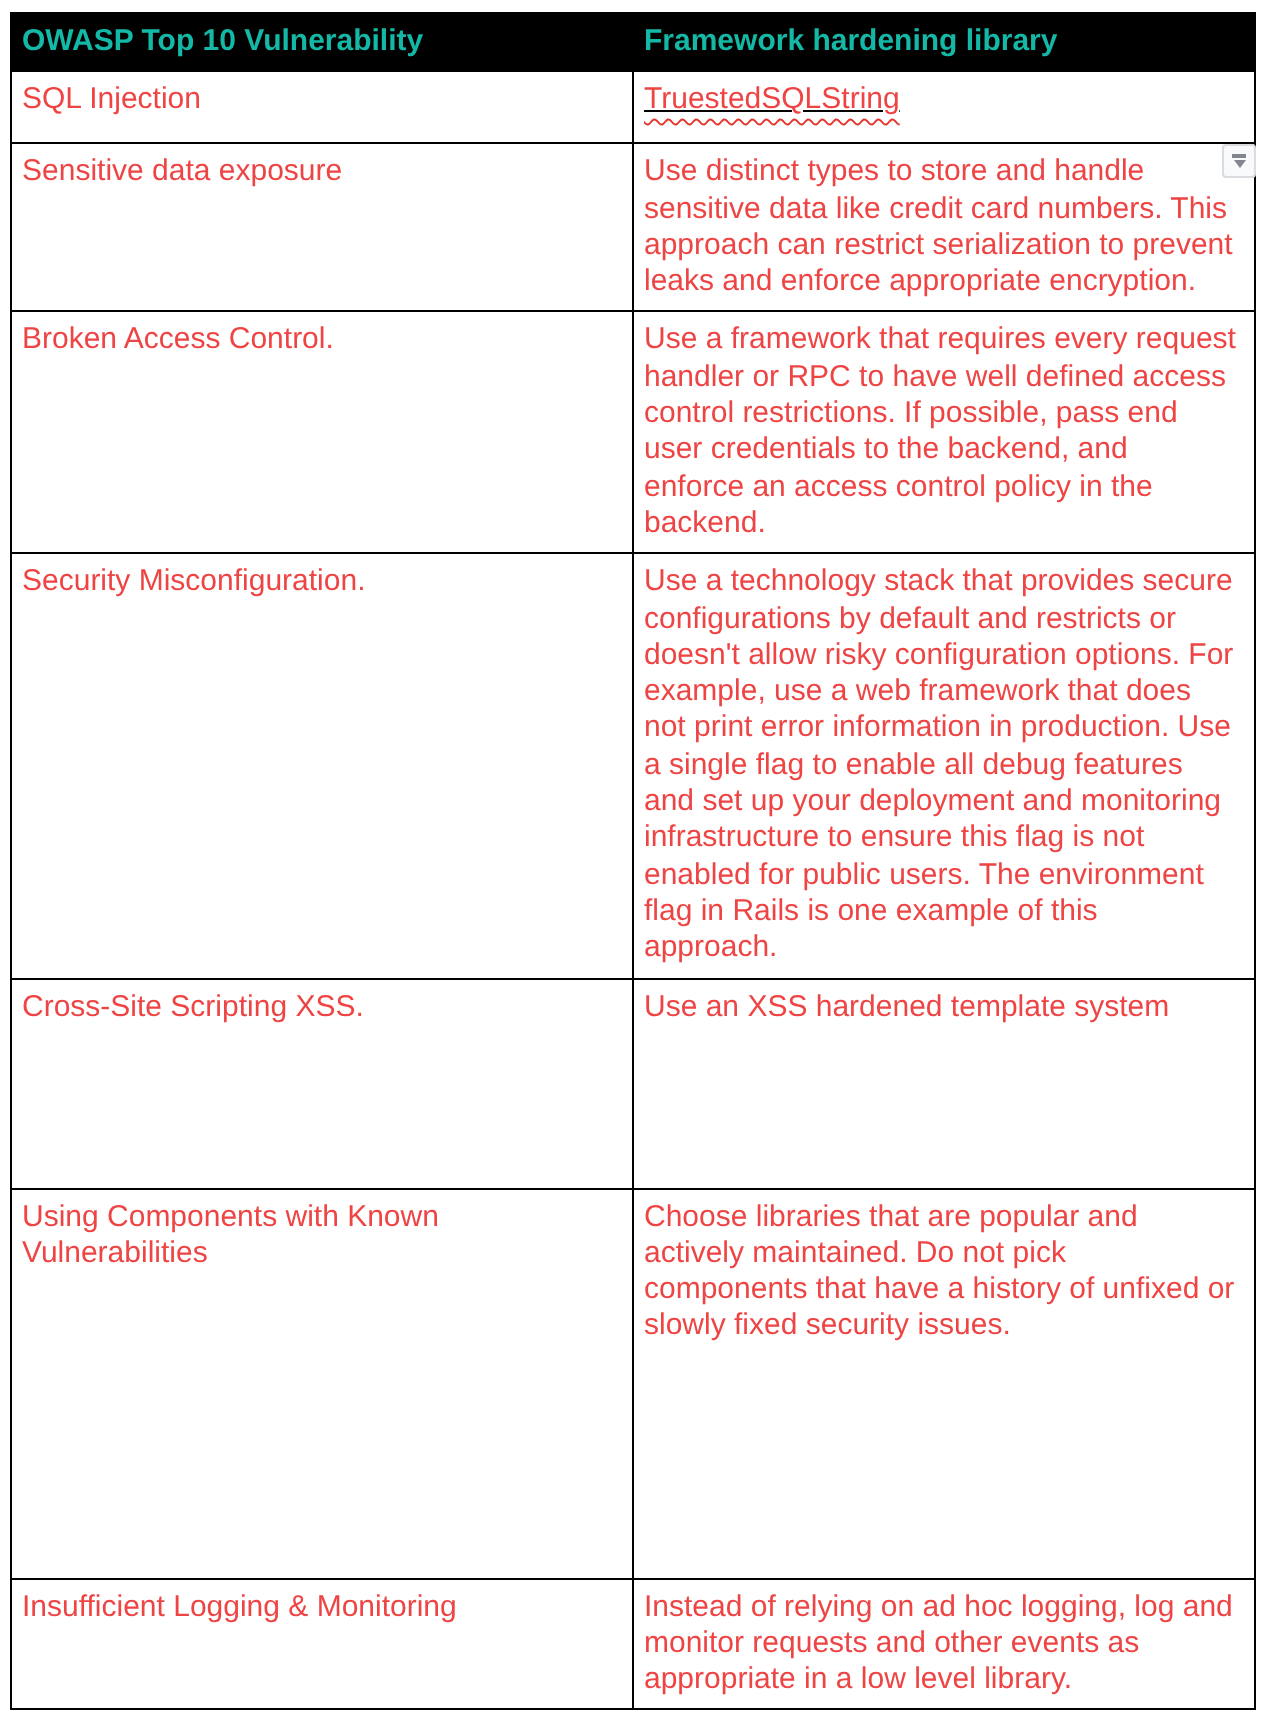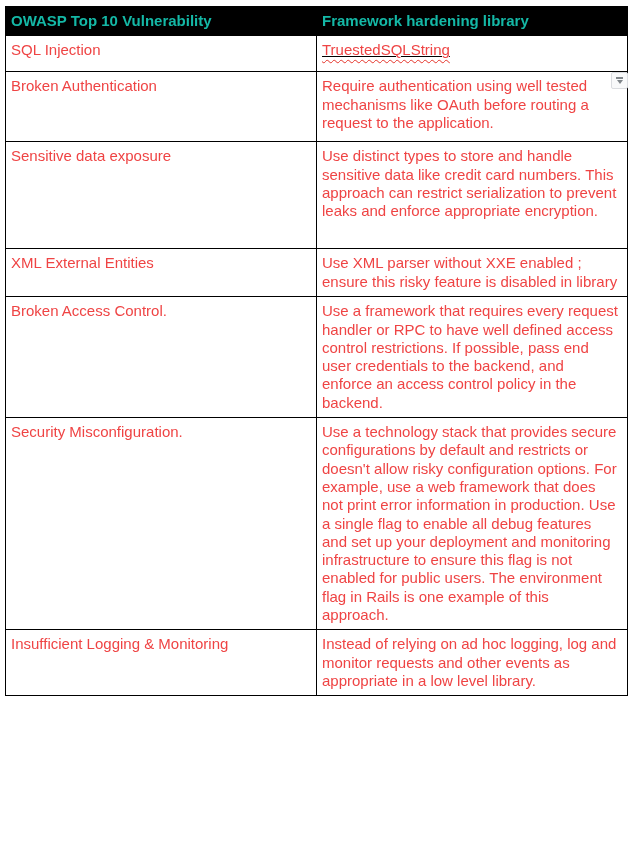--- a/index.html
+++ b/index.html
@@ -124,38 +124,38 @@
         <th>OWASP Top 10 Vulnerability</th>
         <th>Framework hardening library</th>
       </tr>
     </thead>
     <tbody id="table-body">
         <tr>
           <td class="vuln-cell">SQL Injection</td>
           <td class="measure-cell"><span class="u-solid"><span class="u-misspell">TruestedSQLString</span></span></td>
         </tr>
         <tr>
-          <td class="vuln-cell">Broken Authentication</td>
-          <td class="measure-cell"><span>Require authentication using well tested mechanisms like OAuth before routing a request to the application.</span></td>
-        </tr>
-        <tr>
           <td class="vuln-cell">Sensitive data exposure</td>
           <td class="measure-cell"><span>Use distinct types to store and handle sensitive data like credit card numbers. This approach can restrict serialization to prevent leaks and enforce appropriate encryption.</span></td>
-        </tr>
-        <tr>
-          <td class="vuln-cell">XML External Entities</td>
-          <td class="measure-cell"><span>Use XML parser without XXE enabled ; ensure this risky feature is disabled in library</span></td>
         </tr>
         <tr>
           <td class="vuln-cell">Broken Access Control.</td>
           <td class="measure-cell"><span>Use a framework that requires every request handler or RPC to have well defined access control restrictions. If possible, pass end user credentials to the backend, and enforce an access control policy in the backend.</span></td>
         </tr>
         <tr>
           <td class="vuln-cell">Security Misconfiguration.</td>
           <td class="measure-cell"><span>Use a technology stack that provides secure configurations by default and restricts or doesn't allow risky configuration options. For example, use a web framework that does not print error information in production. Use a single flag to enable all debug features and set up your deployment and monitoring infrastructure to ensure this flag is not enabled for public users. The environment flag in Rails is one example of this approach.</span></td>
+        </tr>
+        <tr>
+          <td class="vuln-cell">Cross-Site Scripting XSS.</td>
+          <td class="measure-cell"><span>Use an XSS hardened template system</span></td>
+        </tr>
+        <tr>
+          <td class="vuln-cell">Using Components with Known Vulnerabilities</td>
+          <td class="measure-cell"><span>Choose libraries that are popular and actively maintained. Do not pick components that have a history of unfixed or slowly fixed security issues.</span></td>
         </tr>
         <tr>
           <td class="vuln-cell">Insufficient Logging &amp; Monitoring</td>
           <td class="measure-cell"><span>Instead of relying on ad hoc logging, log and monitor requests and other events as appropriate in a low level library.</span></td>
         </tr>
       </tbody>
   </table>
 
   <div class="collapse-chip">
     <span class="chip-glyph"></span>

